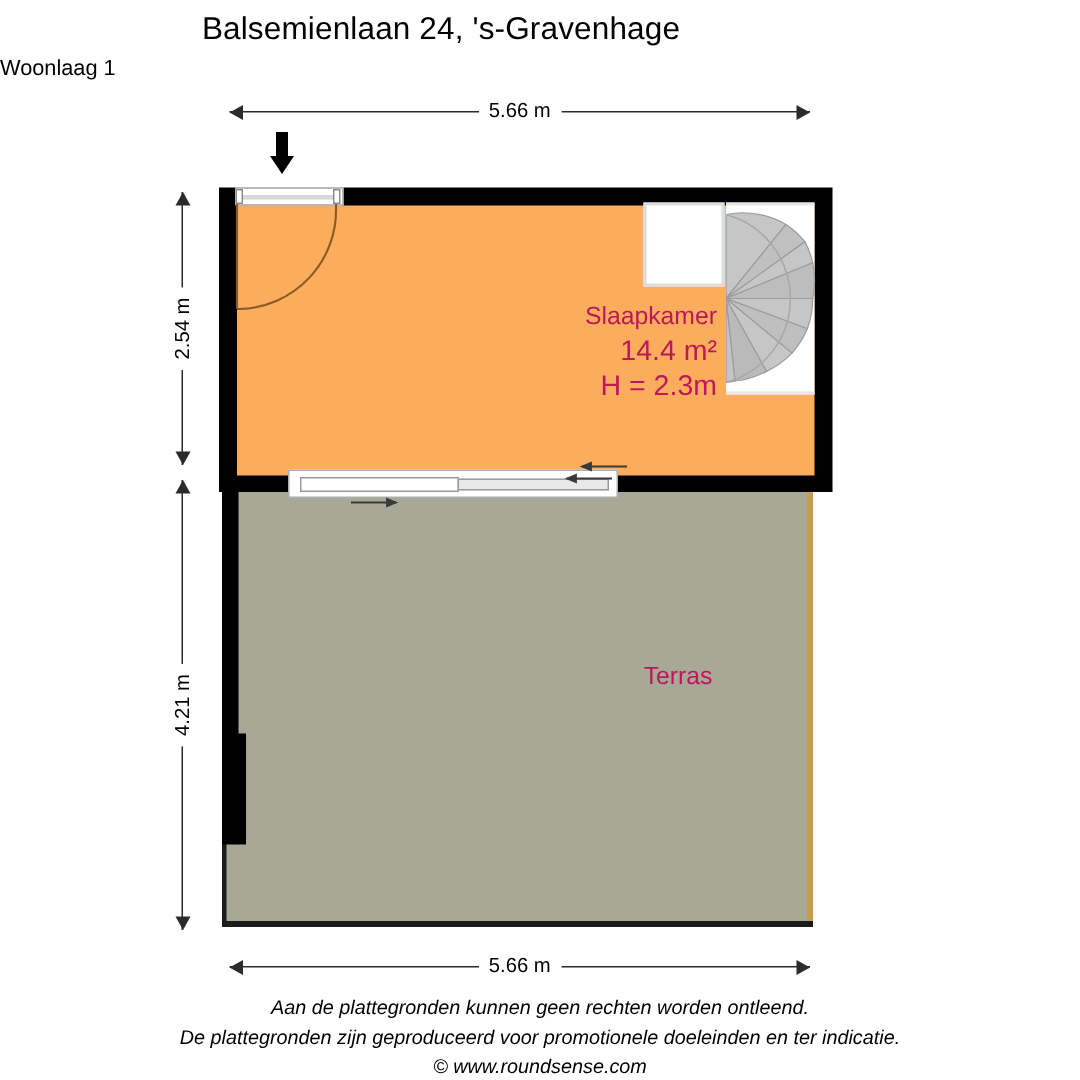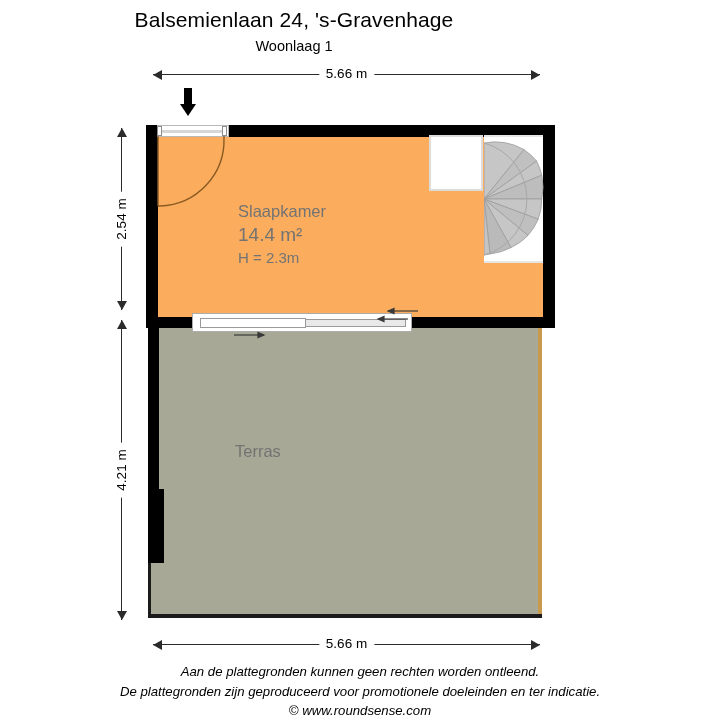--- a/index.html
+++ b/index.html
@@ -30,21 +30,21 @@
     text-align: center;
     font-size: 21px;
     color: #000000;
     letter-spacing: 0.1px;
     white-space: nowrap;
   }
   .subtitle {
     position: absolute;
     left: 0; top: 38px;
     width: 588px;
-    text-align: center;
+    text-align: left;
     font-size: 14.5px;
     color: #000000;
   }
 
   
   .dim-h {
     position: absolute;
     height: 18px;
   }
   .dim-h .line {
@@ -277,27 +277,27 @@
   .terrace-rail-right {
     position: absolute;
     left: 538px; top: 327px;
     width: 4px; height: 291px;
     background: #C79A4E;
   }
 
   
   .room-label {
     position: absolute;
-    text-align: left;
-    color: #737373;
+    text-align: right;
+    color: #be185d;
     white-space: nowrap;
   }
   .room-label .name { font-size: 16.5px; line-height: 23px; }
   .room-label .area { font-size: 19px; line-height: 23px; }
-  .room-label .height { font-size: 15px; line-height: 23px; }
+  .room-label .height { font-size: 19px; line-height: 23px; }
 
   #bedroom-label { left: 238px; top: 200px; width: 240px; }
   #terrace-label { left: 235px; top: 440px; width: 240px; }
 
   
   .footer {
     position: absolute;
     left: 0; top: 662px;
     width: 720px;
     text-align: center;

